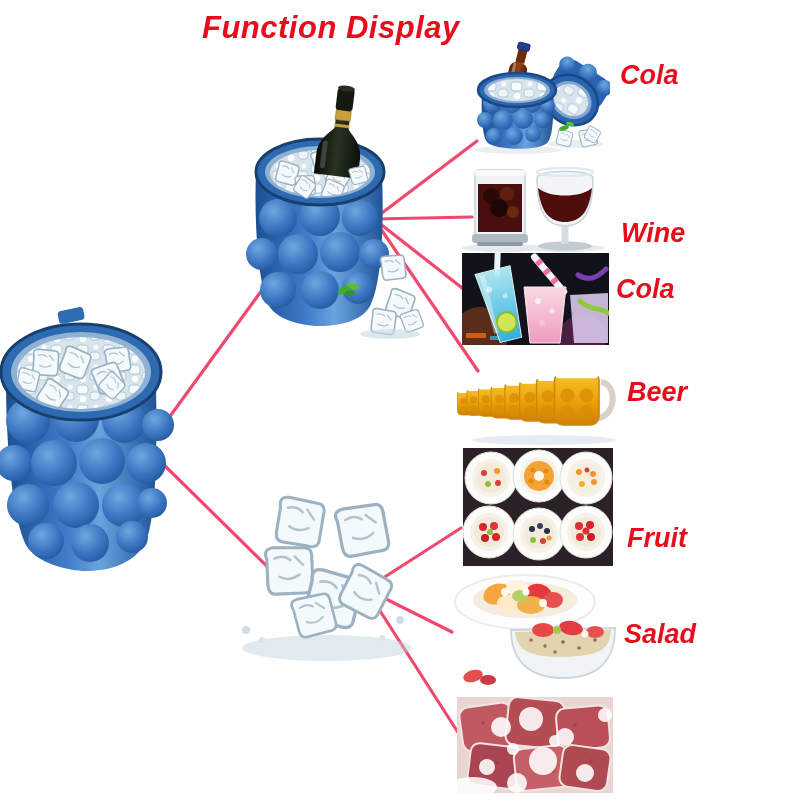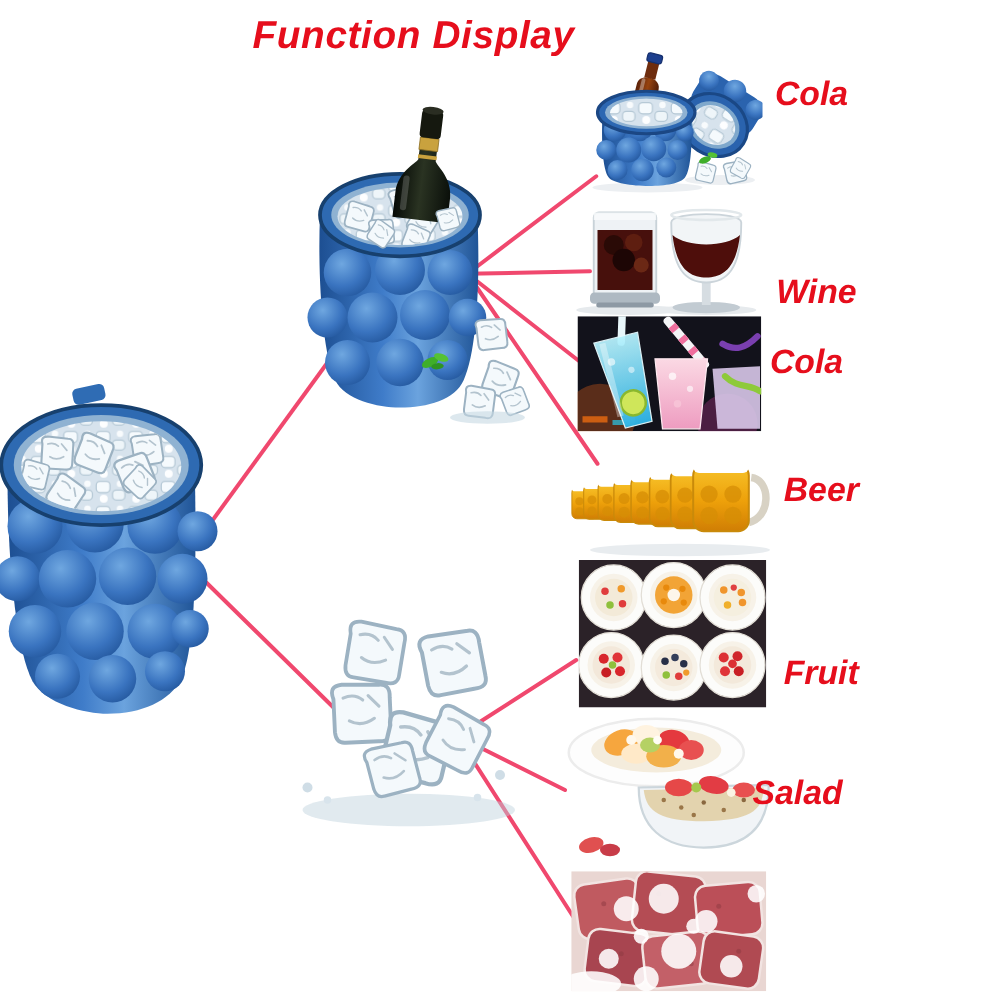--- a/index.html
+++ b/index.html
@@ -8,21 +8,21 @@
   .title{position:absolute;left:202px;top:10px;width:400px;
          font-size:31px;font-weight:bold;font-style:italic;letter-spacing:.5px;
          color:var(--title-red,#e60e1c);}
   .uc-label{position:absolute;font-size:27px;font-weight:bold;font-style:italic;
             color:var(--label-red,#e60e1c);white-space:nowrap;text-align:center;}
   .lbl-0{left:620px;top:60px;}
   .lbl-1{left:621px;top:187px;margin-top:31px;}
   .lbl-2{left:616px;top:274px;}
   .lbl-3{left:627px;top:377px;}
   .lbl-4{left:627px;top:499px;margin-top:24px;}
-  .lbl-5{left:602px;top:619px;}
+  .lbl-5{left:624px;top:619px;}
   .lbl-6{left:620px;top:728px;}
   svg.abs{position:absolute;}
   #lines{left:0;top:0;pointer-events:none;}
   .line{stroke:var(--line-pink,#f0486e);stroke-width:3.2;stroke-linecap:round;}
 </style>
 </head>
 <body>
 
 <div class="page">
 

